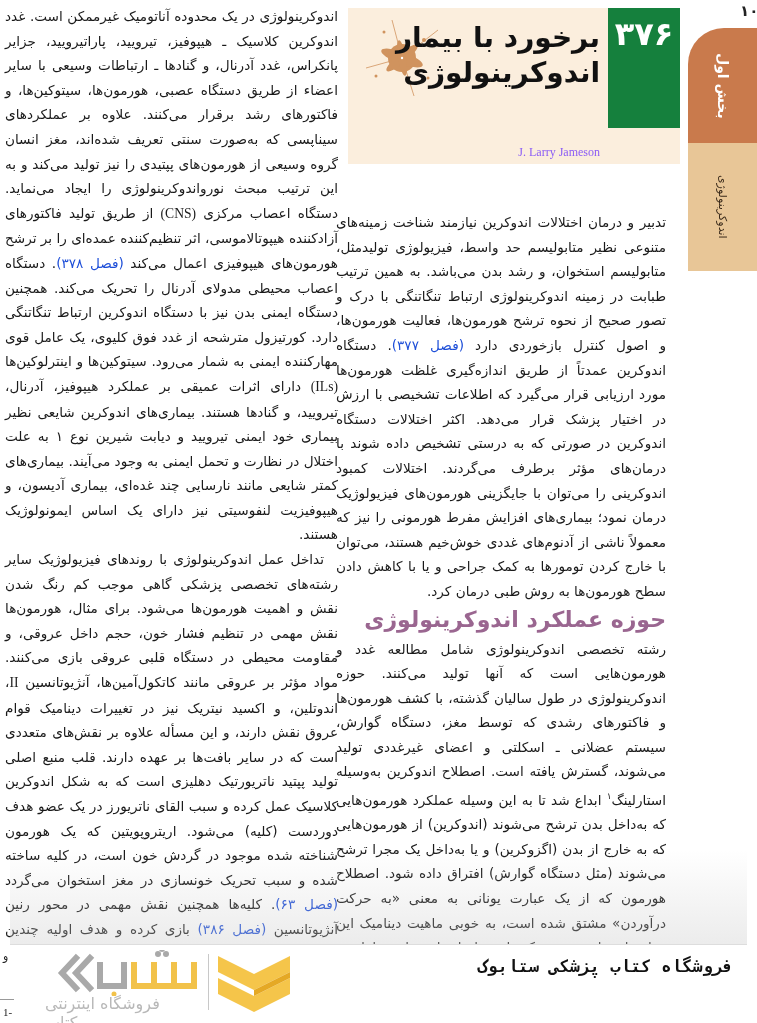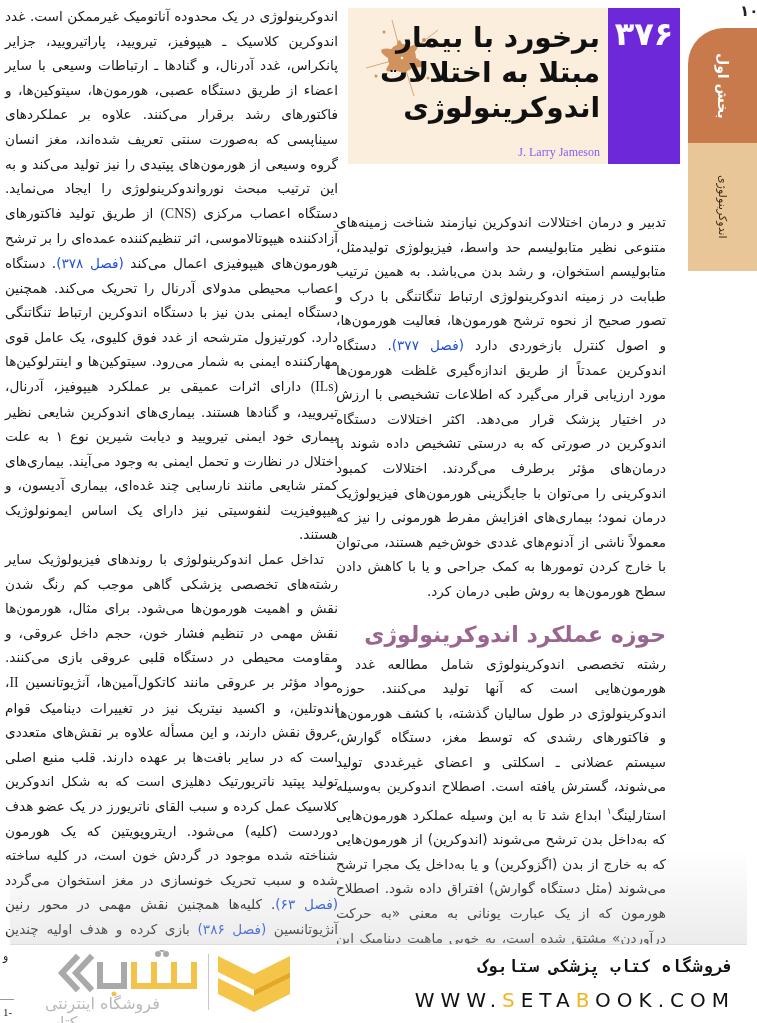--- a/index.html
+++ b/index.html
@@ -30,22 +30,22 @@
       writing-mode: vertical-rl; color: #3a2a1a; font-size: 11px;
       direction: rtl;
     }
 
     
     .chapter-header {
       position: absolute; left: 348px; top: 8px; width: 332px; height: 156px;
       background: #fbeedd; display: flex;
     }
     .chapter-num-box {
-      position: absolute; right: 0; top: 0; width: 72px; height: 156px;
-      background: #6d28d9;
+      position: absolute; right: 0; top: 0; width: 72px; height: 120px;
+      background: #15803d;
       display: flex; justify-content: center; padding-top: 10px;
     }
     .chapter-num-box span {
       font-size: 32px; color: #fff; font-weight: bold; line-height: 1;
     }
     .chapter-title {
       position: absolute; right: 80px; top: 12px; width: 220px;
       direction: rtl; text-align: right;
       font-size: 28px; font-weight: bold; line-height: 1.25; color: #111;
     }
@@ -66,21 +66,21 @@
     .col p.indent { text-indent: 14px; }
     .col-left { left: 5px; top: 4px; width: 333px; }
     .col-right { left: 336px; top: 210px; width: 330px; }
     .ref { color: #1d4ed8; }
     .sup { font-size: 9px; vertical-align: super; }
     .latin { font-family: "Liberation Serif", serif; }
 
     .section-heading {
       direction: rtl; text-align: right;
       font-size: 22px; font-weight: bold; color: #9a6690;
-      margin-top: 16px; margin-bottom: 2px; line-height: 30px;
+      margin-top: 1px; margin-bottom: 2px; line-height: 30px;
     }
 
     
     .bottom-fade {
       position: absolute; left: 10px; top: 850px; width: 737px; height: 94px;
       background: linear-gradient(to bottom, rgba(255,255,255,0) 0%, rgba(200,200,200,0.35) 100%);
       pointer-events: none;
     }
 
     
@@ -151,21 +151,20 @@
     <g stroke="#d0935e" stroke-width="0.8">
       <line x1="40" y1="40" x2="4" y2="50"></line>
       <line x1="40" y1="40" x2="76" y2="12"></line>
       <line x1="40" y1="40" x2="30" y2="2"></line>
       <line x1="40" y1="40" x2="52" y2="78"></line>
     </g>
     <circle cx="40" cy="40" r="1.2" fill="#fff"></circle>
   </svg>
   <div class="chapter-title">
     <div>برخورد با بیمار</div>
-    <div>مبتلا به اختلالات</div>
     <div>اندوکرینولوژی</div>
   </div>
   <div class="chapter-author">J. Larry Jameson</div>
   <div class="chapter-num-box">
     <span>۳۷۶</span>
   </div>
 </div>
 
 <div class="col col-left">
   <p><span>اندوکرینولوژی در یک محدوده آناتومیک غیرممکن است. غدد اندوکرین کلاسیک ـ هیپوفیز، تیرویید، پاراتیرویید، جزایر پانکراس، غدد آدرنال، و گنادها ـ ارتباطات وسیعی با سایر اعضاء از طریق دستگاه عصبی، هورمون‌ها، سیتوکین‌ها، و فاکتورهای رشد برقرار می‌کنند. علاوه بر عملکردهای سیناپسی که به‌صورت سنتی تعریف شده‌اند، مغز انسان گروه وسیعی از هورمون‌های پپتیدی را نیز تولید می‌کند و به این ترتیب مبحث نورواندوکرینولوژی را ایجاد می‌نماید. دستگاه اعصاب مرکزی </span><span class="latin">(CNS)</span><span> از طریق تولید فاکتورهای آزادکننده هیپوتالاموسی، اثر تنظیم‌کننده عمده‌ای را بر ترشح هورمون‌های هیپوفیزی اعمال می‌کند </span><span class="ref">(فصل ۳۷۸)</span><span>. دستگاه اعصاب محیطی مدولای آدرنال را تحریک می‌کند. همچنین دستگاه ایمنی بدن نیز با دستگاه اندوکرین ارتباط تنگاتنگی دارد. کورتیزول مترشحه از غدد فوق کلیوی، یک عامل قوی مهارکننده ایمنی به شمار می‌رود. سیتوکین‌ها و اینترلوکین‌ها </span><span class="latin">(ILs)</span><span> دارای اثرات عمیقی بر عملکرد هیپوفیز، آدرنال، تیرویید، و گنادها هستند. بیماری‌های اندوکرین شایعی نظیر بیماری خود ایمنی تیرویید و دیابت شیرین نوع ۱ به علت اختلال در نظارت و تحمل ایمنی به وجود می‌آیند. بیماری‌های کمتر شایعی مانند نارسایی چند غده‌ای، بیماری آدیسون، و هیپوفیزیت لنفوسیتی نیز دارای یک اساس ایمونولوژیک هستند.</span></p>
@@ -204,14 +203,13 @@
   </svg>
   <div class="logo-tagline">فروشگاه اینترنتی کتاب</div>
   <div class="logo-sep"></div>
   <svg class="logo-chevron" viewBox="0 0 72 62">
     <polygon points="0,4 36,22 72,4 72,20 36,38 0,20" fill="#f5c54a"></polygon>
     <polygon points="0,26 36,44 72,26 72,42 36,60 0,42" fill="#f5c54a"></polygon>
     <polygon points="36,38 72,20 72,26 36,44" fill="#e5a925"></polygon>
   </svg>
 
   <div class="store-name">فروشگاه کتاب پزشکی ستابوک</div>
-  <div class="store-url"><span>WWW.</span><span class="hl">S</span><span>ETA</span><span class="hl">B</span><span>OOK.COM</span></div>
 </div>
 
 </body></html>

